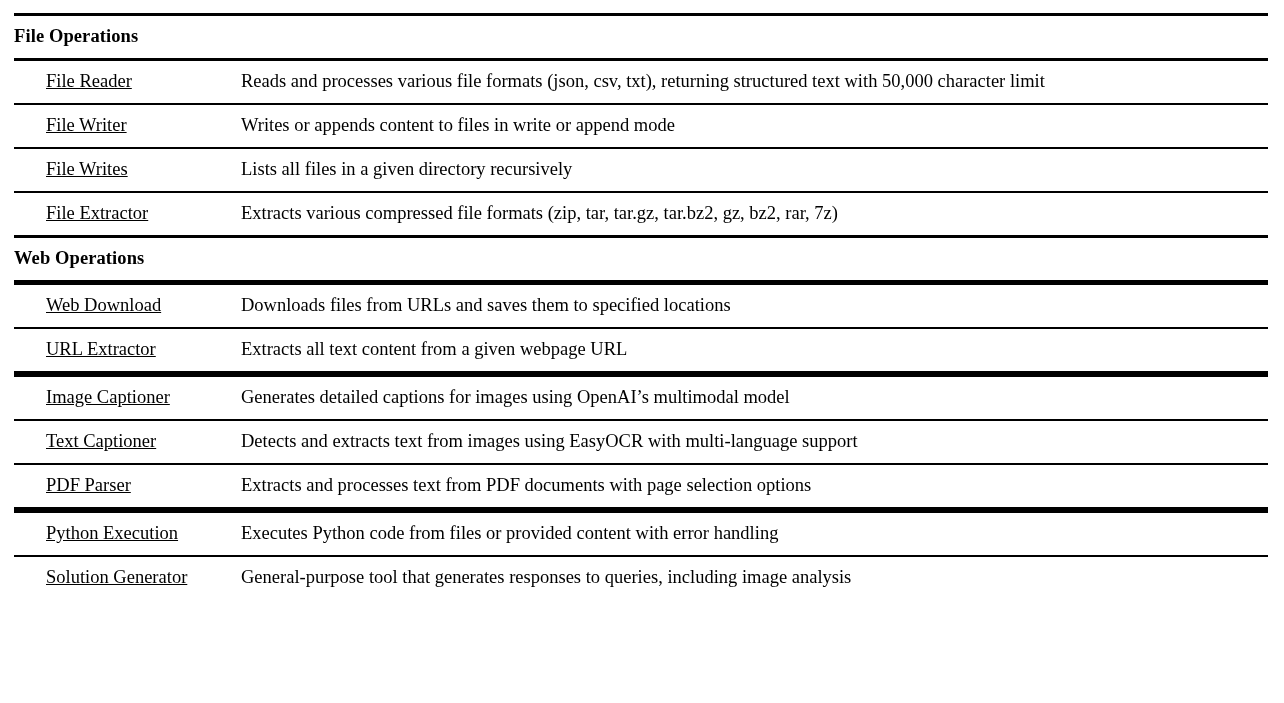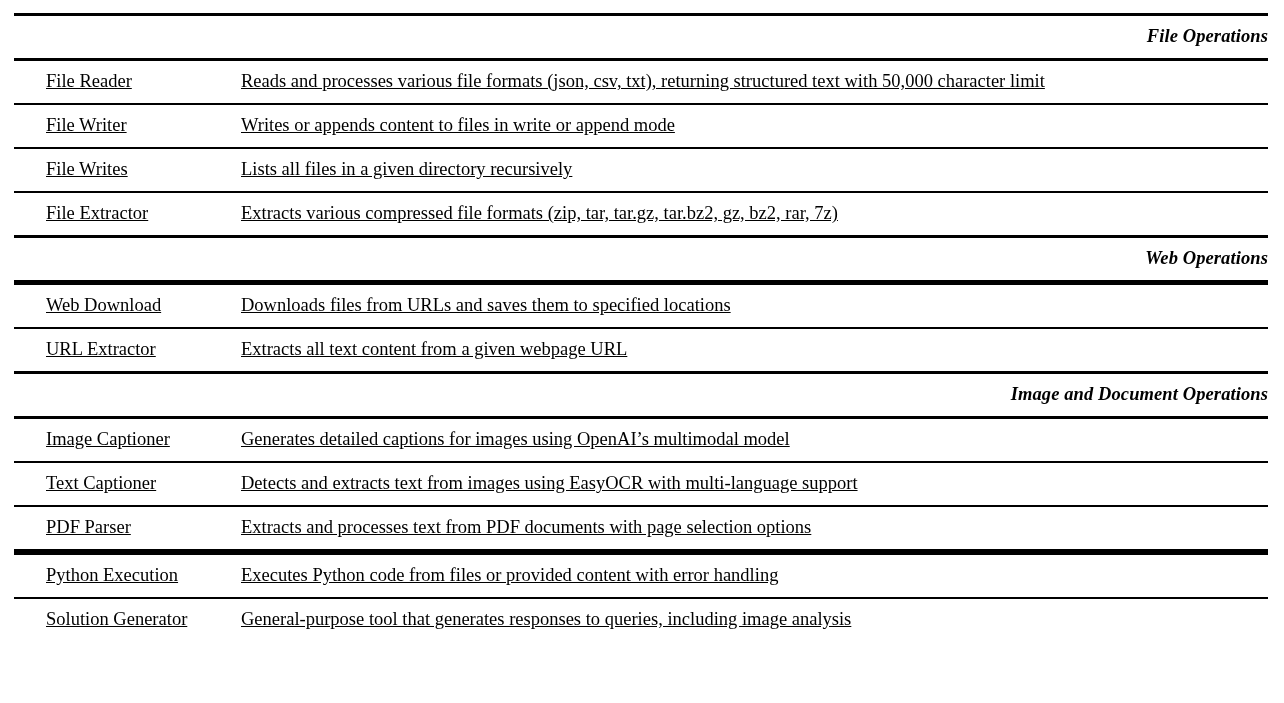--- a/index.html
+++ b/index.html
@@ -53,45 +53,43 @@
   tr.rule-thin > td {
     padding: 0;
     height: 0;
     line-height: 0;
     font-size: 0;
     border-top: 2px solid #000000;
   }
 
   
   tr.section-row > td {
-    text-align: right;
+    text-align: left;
     font-weight: bold;
     padding: 9px 0 10px 0;
     height: 23px;
     vertical-align: middle;
     letter-spacing: 0.1px;
-    font-style: italic;
   }
 
   
   tr.data-row > td {
     padding: 9px 0 10px 0;
     height: 23px;
     vertical-align: middle;
     white-space: nowrap;
   }
   td.cell-name {
     padding-left: 32px !important;
     text-align: left;
     text-decoration: underline;
   }
   td.cell-desc {
     padding-left: 5px !important;
     text-align: left;
-    text-decoration: underline;
   }
 </style>
 </head>
 <body>
 
 <div id="page">
   <div id="table-wrap">
     <table class="tooltable">
       <colgroup>
         <col class="col-name">
@@ -151,23 +149,20 @@
           <tr class="rule-thin">
             <td colspan="2"></td>
           </tr>
           <tr class="data-row">
             <td class="cell-name">URL Extractor</td>
             <td class="cell-desc">Extracts all text content from a given webpage URL</td>
           </tr>
           <tr class="rule-thick">
             <td colspan="2"></td>
           </tr>
-          <tr class="section-row">
-            <td colspan="2">Image and Document Operations</td>
-          </tr>
           <tr class="rule-thick">
             <td colspan="2"></td>
           </tr>
           <tr class="data-row">
             <td class="cell-name">Image Captioner</td>
             <td class="cell-desc">Generates detailed captions for images using OpenAI’s multimodal model</td>
           </tr>
           <tr class="rule-thin">
             <td colspan="2"></td>
           </tr>

